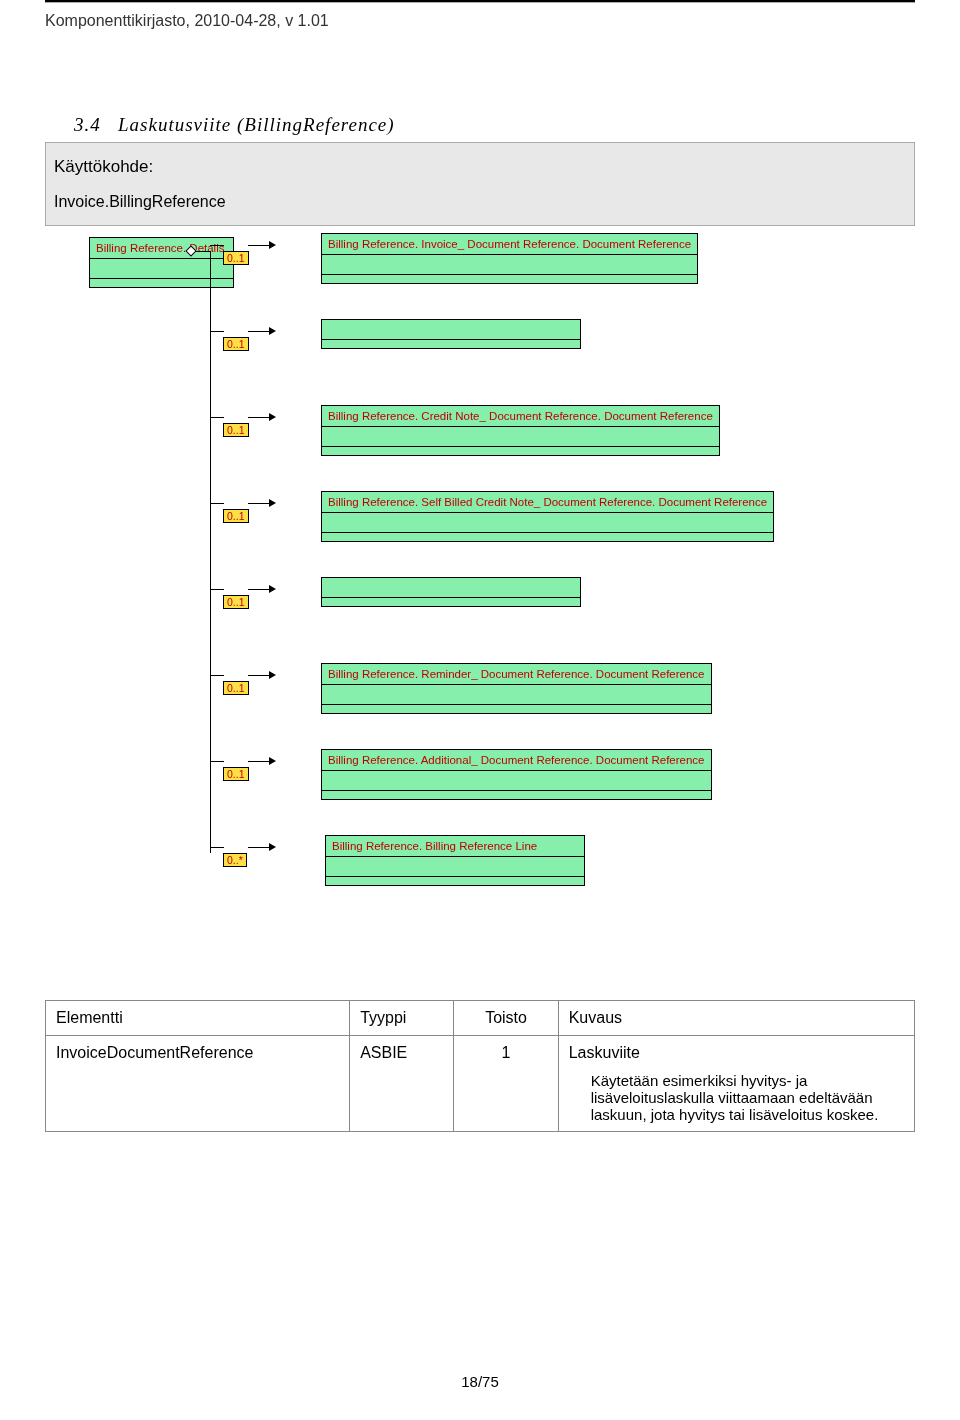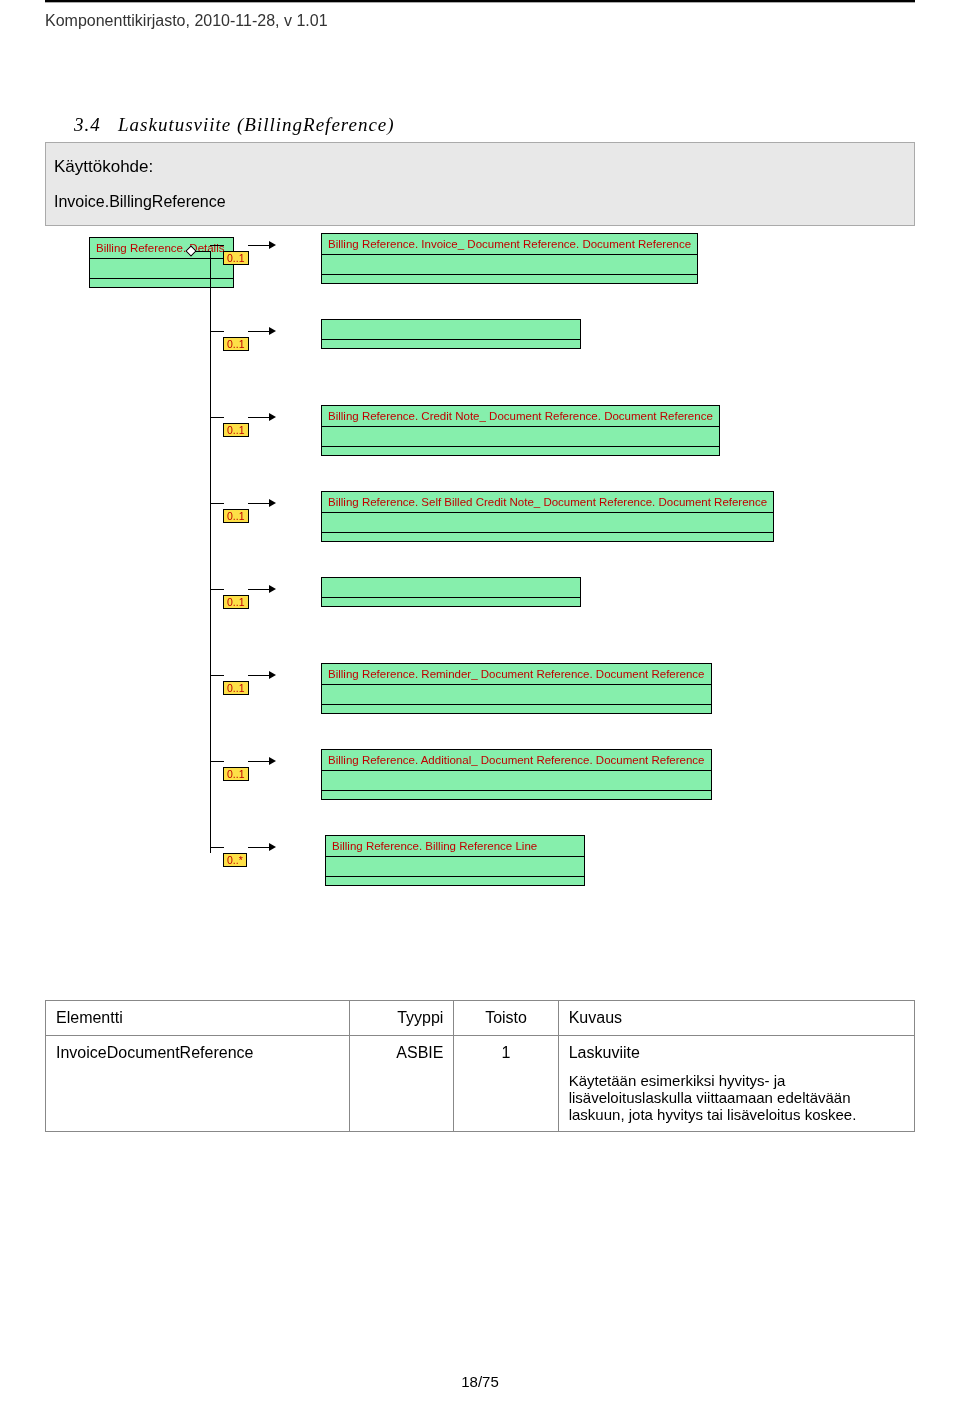--- a/index.html
+++ b/index.html
@@ -77,39 +77,39 @@
   }
   .data-table td, .data-table th {
     border: 1px solid #888;
     padding: 8px 10px;
     font-size: 16px;
     text-align: left;
     vertical-align: top;
   }
   .data-table th { font-weight: normal; background: #fff; }
   .data-table .c1 { width: 35%; }
-  .data-table .c2 { width: 12%; text-align: right; }
+  .data-table .c2 { width: 12%; text-align: left; }
   .data-table .c3 { width: 12%; text-align: center; }
   .data-table .c4 { width: 41%; }
-  .kuvaus-p2 { margin-top: 10px; font-size: 15px; }
+  .kuvaus-p2 { margin-top: 10px; font-size: 15px; margin-left: 22px; }
 
   .page-footer {
     position: absolute;
     bottom: 30px;
     width: 100%;
     text-align: center;
     font-size: 15px;
     font-family: "Century Gothic", sans-serif;
   }
 </style>
 </head>
 <body>
 
 <div class="header-bar"></div>
-<div class="header-text">Komponenttikirjasto, 2010-11-28, v 1.01</div>
+<div class="header-text">Komponenttikirjasto, 2010-04-28, v 1.01</div>
 
 <div class="section-heading">
   <span>3.4</span>
   &nbsp;
   <span>Laskutusviite (BillingReference)</span>
 </div>
 
 <div class="kayttokohde-box">
   <div>Käyttökohde:</div>
   <div class="line2">Invoice.BillingReference</div>

